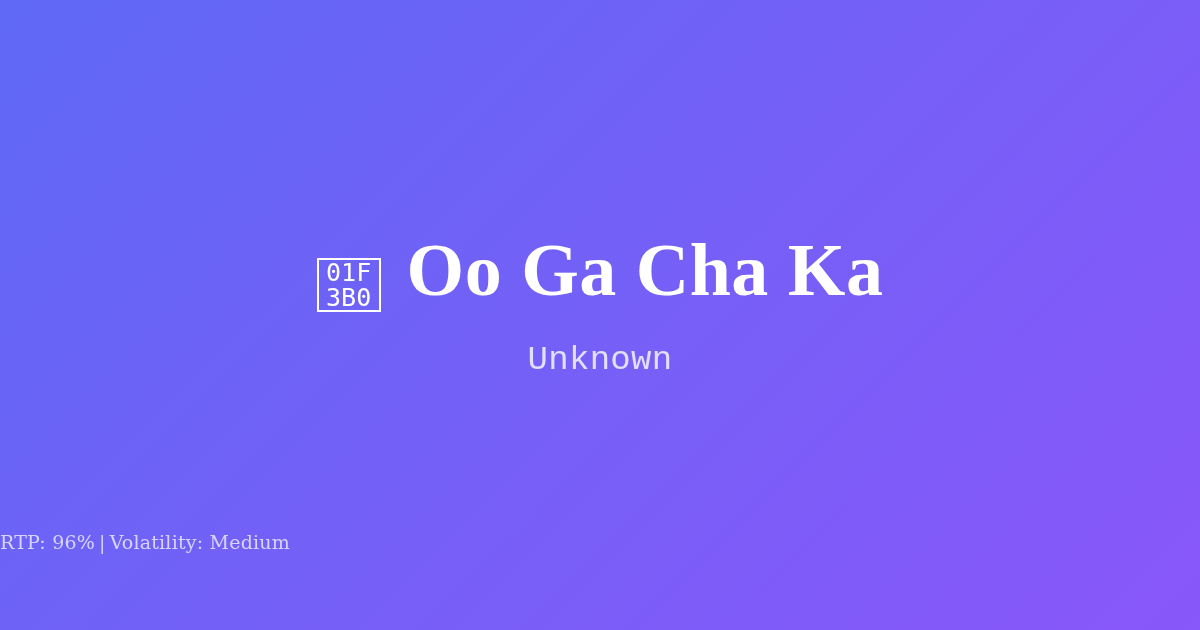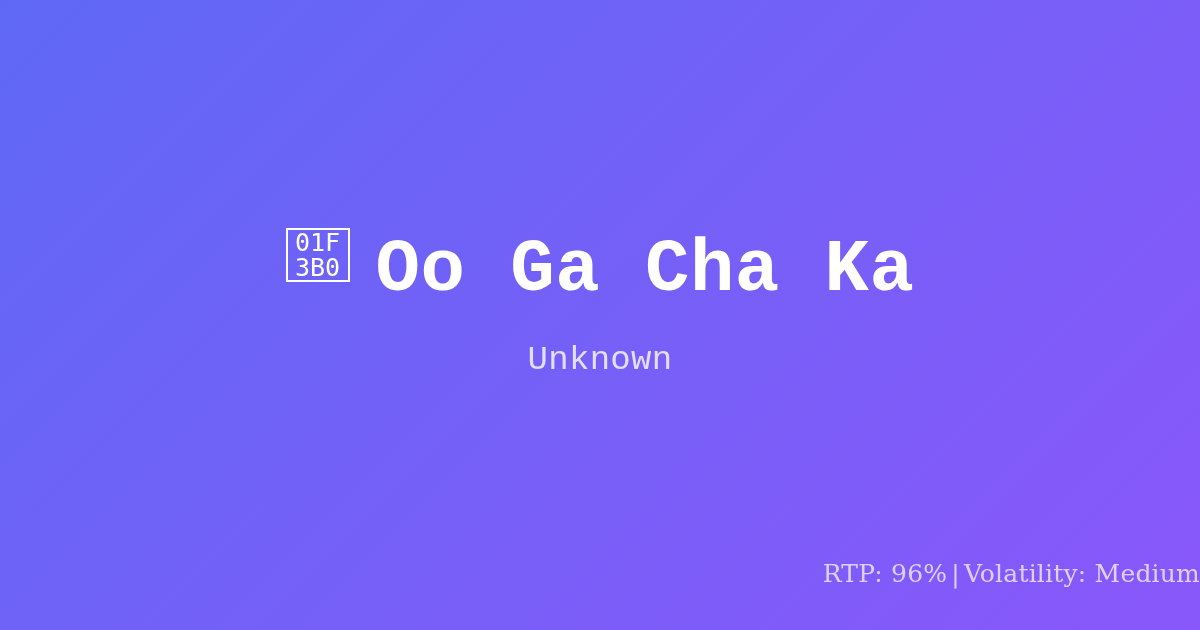--- a/index.html
+++ b/index.html
@@ -31,21 +31,21 @@
     left: 0;
     right: 0;
     top: 228px;
     display: flex;
     flex-direction: column;
     align-items: center;
   }
 
   .title-row {
     display: flex;
-    align-items: flex-start;
+    align-items: flex-end;
     justify-content: center;
     gap: 26px;
     white-space: nowrap;
   }
 
   
   .tofu {
     display: inline-flex;
     flex-direction: column;
     align-items: center;
@@ -58,21 +58,21 @@
     font-size: 25px;
     line-height: 25px;
     letter-spacing: 0px;
     color: #ffffff;
     font-weight: 400;
     padding: 0 1px;
   }
   .tofu span { display: block; }
 
   .game-title {
-    font-family: Liberation Mono, monospace;
+    font-family: Liberation Serif, serif;
     font-weight: bold;
     font-size: 74px;
     line-height: 84px;
     color: #ffffff;
     letter-spacing: 0.5px;
     margin: 0;
   }
 
   .provider {
     margin-top: 28px;
@@ -83,28 +83,27 @@
     color: rgba(255,255,255,0.80);
     letter-spacing: 0.3px;
   }
 
   
   .meta {
     position: absolute;
     left: 0;
     right: 0;
     top: 527px;
-    text-align: right;
+    text-align: left;
     font-family: "DejaVu Serif", "Liberation Serif", serif;
     font-weight: 400;
-    font-size: 25px;
+    font-size: 19px;
     line-height: 30px;
     color: rgba(255,255,255,0.72);
     letter-spacing: 0.2px;
-    margin-top: 32px;
   }
   .meta .sep { padding: 0 4px; }
 </style>
 </head>
 <body>
 
 <div class="card">
 
   <div class="center-stack">
 

